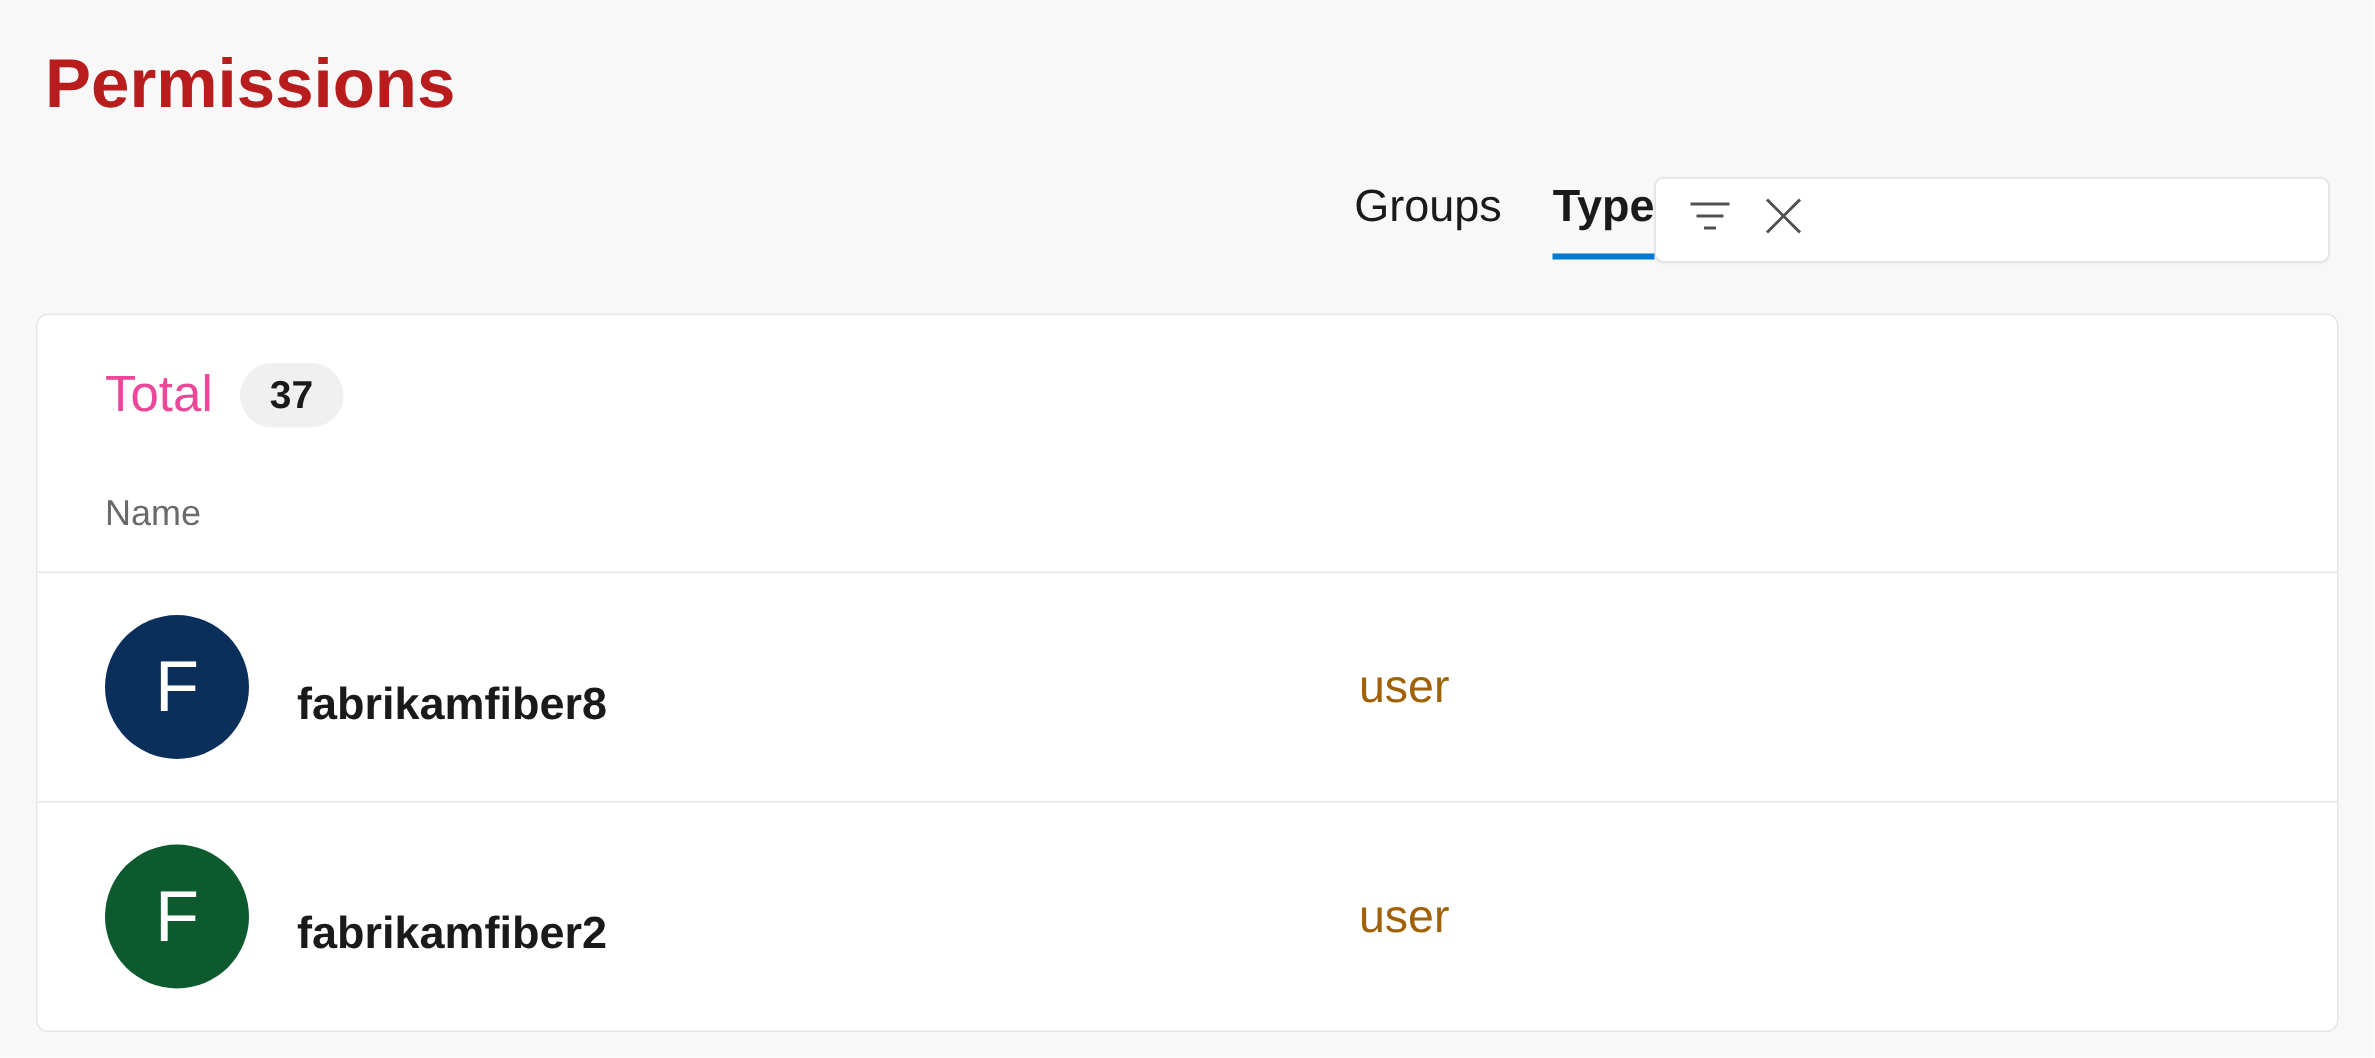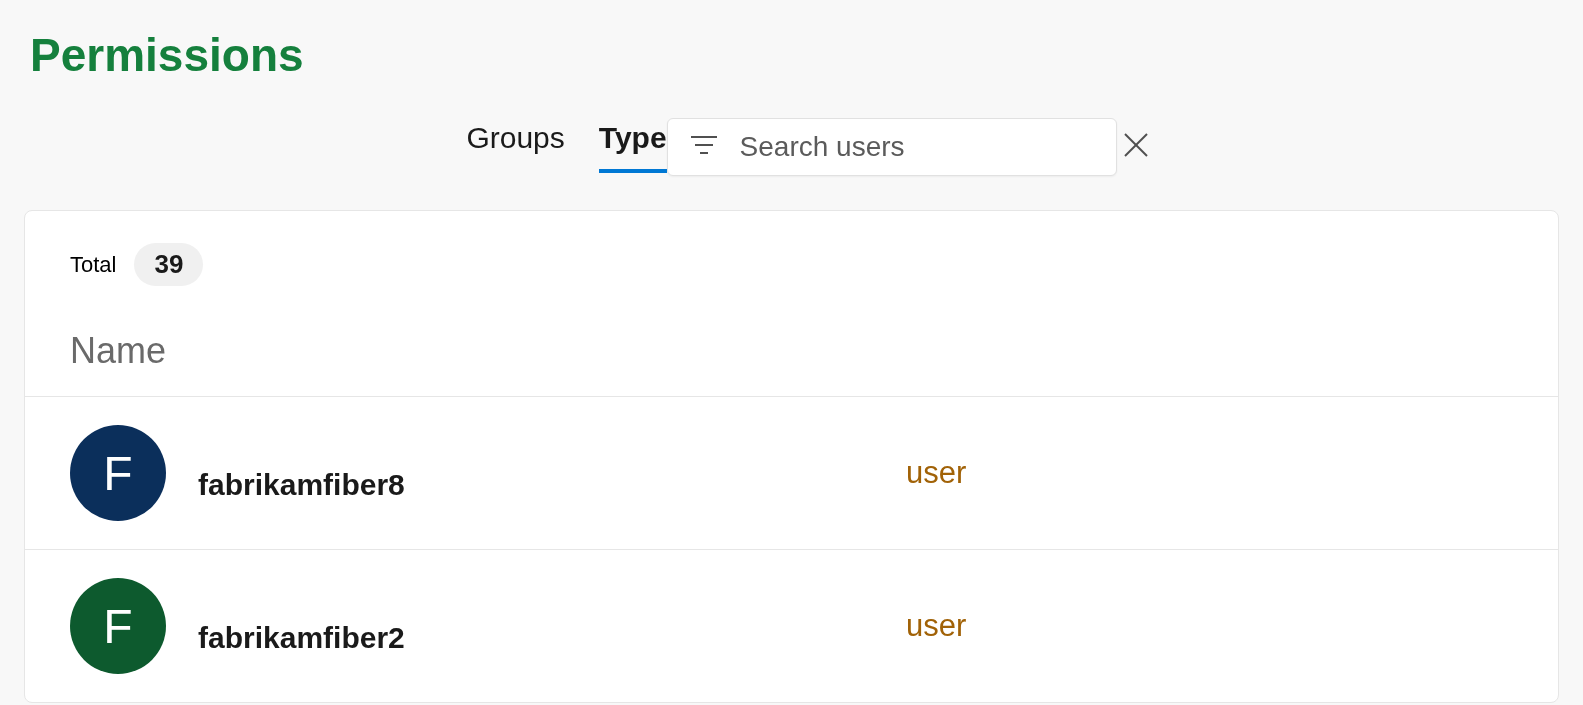--- a/index.html
+++ b/index.html
@@ -10,27 +10,27 @@
     body {
       font-family: "Segoe UI", -apple-system, BlinkMacSystemFont, sans-serif;
       background: #f8f8f8;
       width: 1583px;
       height: 705px;
       overflow: hidden;
     }
     .page-title {
       font-size: 46px;
       font-weight: 600;
-      color: #15803d;
+      color: #b91c1c;
       padding: 28px 0 0 30px;
     }
     .header-row {
       display: flex;
       align-items: center;
-      justify-content: center;
+      justify-content: flex-end;
       padding: 36px 30px 0 30px;
     }
     .tabs {
       display: flex;
       gap: 34px;
     }
     .tab {
       font-size: 30px;
       color: #1a1a1a;
       padding-bottom: 18px;
@@ -87,39 +87,39 @@
       margin: 34px 24px 0 24px;
       overflow: hidden;
     }
     .total-row {
       display: flex;
       align-items: center;
       gap: 18px;
       padding: 32px 45px 28px 45px;
     }
     .total-label {
-      font-size: 22px;
-      color: #000000;
+      font-size: 34px;
+      color: #ec4899;
     }
     .total-badge {
       background: #f0f0f0;
       border-radius: 22px;
       padding: 6px 20px;
       font-size: 26px;
       font-weight: 600;
       color: #1a1a1a;
     }
     .table-header {
       display: flex;
       padding: 16px 45px 24px 45px;
       border-bottom: 1px solid #e6e6e6;
     }
     .col-name {
       flex: 0 0 836px;
-      font-size: 36px;
+      font-size: 24px;
       color: #6a6a6a;
     }
     .col-type {
       flex: 1;
       font-size: 28px;
       color: #6a6a6a;
     }
     .table-row {
       display: flex;
       align-items: center;
@@ -172,34 +172,33 @@
   </div>
 
   <div class="search-box">
     <span class="filter-icon">
       <svg width="28" height="20" viewBox="0 0 28 20" fill="none" stroke="currentColor" stroke-width="2">
         <line x1="1" y1="2" x2="27" y2="2"></line>
         <line x1="5" y1="10" x2="23" y2="10"></line>
         <line x1="10" y1="18" x2="18" y2="18"></line>
       </svg>
     </span>
-    <input class="search-input" type="text" placeholder="Search users" style="">
     <span class="close-icon">
       <svg width="26" height="26" viewBox="0 0 26 26" fill="none" stroke="currentColor" stroke-width="2">
         <line x1="2" y1="2" x2="24" y2="24"></line>
         <line x1="24" y1="2" x2="2" y2="24"></line>
       </svg>
     </span>
   </div>
 </div>
 
 <div class="card">
   <div class="total-row">
     <span class="total-label">Total</span>
-    <span class="total-badge">39</span>
+    <span class="total-badge">37</span>
   </div>
 
   <div class="table-header">
     <div class="col-name">Name</div>
   </div>
 
   <div class="table-row">
     <div class="name-cell">
       <div class="avatar" style="background: rgb(11, 47, 91);">F</div>
       <span class="user-name">fabrikamfiber8</span>

